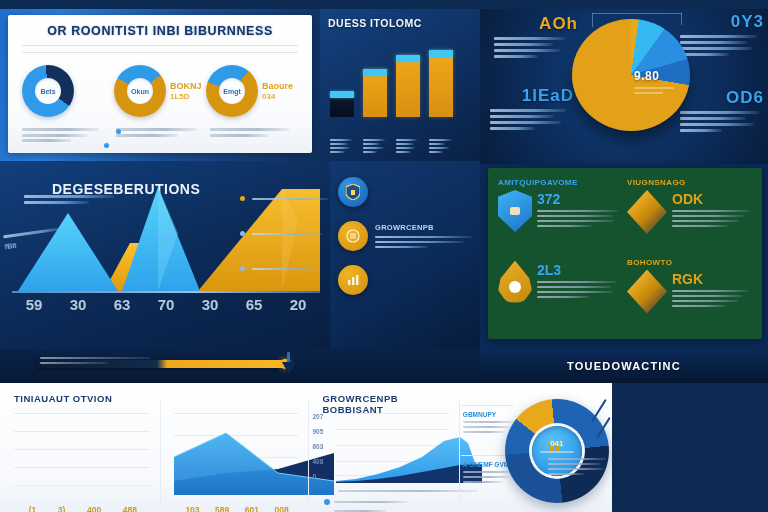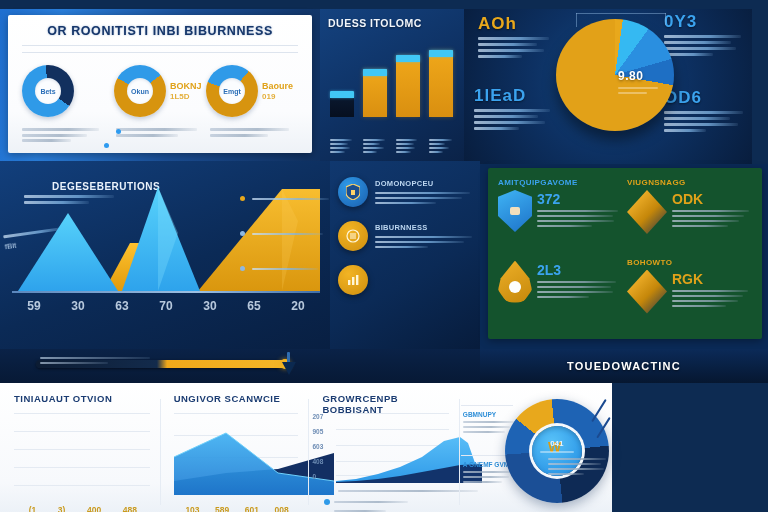--- a/index.html
+++ b/index.html
@@ -74,23 +74,24 @@
   .bar .cap { position:absolute; left:0; right:0; top:0; height:7px; background:#41c7f5;
               border-radius:1px 1px 0 0; box-shadow:0 0 3px rgba(70,200,245,.6); }
   .bar.dark { background: linear-gradient(180deg,#0b1a33,#060f1f); }
   .bar.gold { background: linear-gradient(180deg,#f0a81a,#d98f10); box-shadow:0 0 5px rgba(230,160,25,.28); }
   .bar-labels { position:absolute; left:10px; bottom:6px; width:140px; display:flex; gap:9px; }
   .bar-labels .bl { width:24px; }
   .bar-labels .tl { height:2px; margin-bottom:2px; }
 
   
   .panel-tr {
-    position:absolute; left:464px; top:0; width:288px; height:155px;
+    position:absolute; left:480px; top:0; width:288px; height:155px;
     background: radial-gradient(circle at 50% 45%, #14467f 0%, #0d3163 45%, #081d3d 100%);
     overflow:hidden;
+    text-align:right;
   }
   .pie-wrap { position:absolute; left:92px; top:8px; width:120px; height:130px; }
   .pie {
     position:absolute; left:0; top:2px; width:118px; height:112px; border-radius:50%;
     background: conic-gradient(from 0deg,
       #e8a81c 0deg 8deg,
       #35b9f2 8deg 36deg,
       #2a8fe0 36deg 74deg,
       #1e6fc4 74deg 100deg,
       #e2a118 100deg 360deg);
@@ -112,29 +113,29 @@
   .corner-lbl .big.blue { color:#3ba3ef; text-shadow:0 1px 2px rgba(0,0,0,.5); }
   .pie-connector { position:absolute; border-top:1px solid rgba(150,190,230,.45); }
 
   
   .panel-ml {
     position:absolute; left:0; top:152px; width:330px; height:188px;
     background: linear-gradient(160deg,#123congr 0%, #0c2e5e 100%);
     background: linear-gradient(160deg,#123f7c 0%, #0b2a56 55%, #081f42 100%);
     overflow:hidden;
   }
-  .ml-title { position:absolute; left:24px; top:20px; font-size:10px; font-weight:bold;
+  .ml-title { position:absolute; left:24px; top:20px; font-size:14px; font-weight:bold;
               color:#eaf2fb; letter-spacing:.5px; filter:blur(.3px);padding-left:28px; }
   .ml-sub { position:absolute; left:24px; top:34px; width:90px; }
   .ml-yaxis { position:absolute; left:4px; top:70px; width:62px; transform:rotate(-8deg); }
   .ml-axis { position:absolute; left:12px; right:10px; bottom:56px; height:2px;
              background: linear-gradient(90deg,#5b87bd,#9dc0e2 60%,#3f6ea8); }
   .ml-ticks { position:absolute; left:12px; right:10px; bottom:36px; display:flex;
               justify-content:space-around; }
-  .ml-ticks span { font-size:12px; color:#d6e5f5; filter:blur(.45px); font-weight:bold; opacity:.85; }
+  .ml-ticks span { font-size:15px; color:#d6e5f5; filter:blur(.45px); font-weight:bold; opacity:.85; }
   .peaks { position:absolute; left:12px; right:10px; bottom:58px; height:110px; }
   .ml-callouts { position:absolute; right:-6px; top:28px; width:96px; }
   .ml-callouts .co { margin-bottom:17px; }
   .ml-callouts .co .tl { height:2px; }
   .ml-dot { width:5px; height:5px; border-radius:50%; background:#e8a81c; display:inline-block;
             margin-right:3px; vertical-align:middle; }
 
   
   .panel-mm {
     position:absolute; left:330px; top:152px; width:150px; height:188px;
@@ -301,21 +302,21 @@
             <div class="v2">1L5D</div>
           </div>
         </div>
 
         <div class="donut-cell">
           <div class="donut" style="background: conic-gradient(from 0deg, #2f9ae8 0deg 40deg, #d7940f 40deg 290deg, #2f9ae8 290deg 360deg);">
             <div class="donut-ctr">Emgt</div>
           </div>
           <div class="donut-val">
             <div class="v1">Baoure</div>
-            <div class="v2">019</div>
+            <div class="v2">034</div>
           </div>
         </div>
       </div>
 
       <div class="legend-row">
         <div class="legend-cell">
           <span class="tl dk" style="width:88%"></span>
           <span class="tl dk" style="width:74%"></span>
           <span class="tl dk" style="width:56%"></span>
         </div>
@@ -488,37 +489,31 @@
 
   <div class="panel-mm">
 
     <div class="icon-item">
       <div class="icon-badge blue">
         <svg width="14" height="16" viewBox="0 0 14 16">
           <path d="M7 0 L14 3 V9 Q14 13 7 16 Q0 13 0 9 V3 Z" fill="#1d4f8e" stroke="#ffd469" stroke-width="1.2"></path>
           <path d="M5 6 h4 v5 h-4 z" fill="#ffd469"></path>
         </svg>
       </div>
-      <div class="txt">
-        <div class="hd">DOMONOPCEU</div>
-        <span class="tl lt" style="width:96%"></span>
-        <span class="tl lt" style="width:88%"></span>
-        <span class="tl lt" style="width:62%"></span>
-      </div>
     </div>
 
     <div class="icon-item">
       <div class="icon-badge gold">
         <svg width="14" height="14" viewBox="0 0 14 14">
           <circle cx="7" cy="7" r="6" fill="none" stroke="#fff6d8" stroke-width="1.2"></circle>
           <path d="M5 4 v6 M7 4 v6 M9 4 v6" stroke="#fff6d8" stroke-width="1.1"></path>
         </svg>
       </div>
       <div class="txt">
-        <div class="hd">BIBURNNESS</div>
+        <div class="hd">GROWRCENPB</div>
         <span class="tl lt" style="width:98%"></span>
         <span class="tl lt" style="width:90%"></span>
         <span class="tl lt" style="width:54%"></span>
       </div>
     </div>
 
     <div class="icon-item">
       <div class="icon-badge gold">
         <svg width="14" height="14" viewBox="0 0 14 14">
           <rect x="2" y="7" width="2.4" height="5" fill="#fff6d8"></rect>
@@ -642,21 +637,20 @@
       <div class="bticks">
         <span>(1</span>
         <span>3)</span>
         <span>400</span>
         <span>488</span>
       </div>
     </div>
 
     <div class="bsec b2">
       <div class="bsec-divider"></div>
-      <div class="bsec-title">UNGIVOR SCANWCIE</div>
       <div class="grid-lines">
         <i style="top:0"></i>
           <i style="top:22px"></i>
           <i style="top:44px"></i>
           <i style="top:66px"></i>
       </div>
       <svg style="position:absolute;left:14px;right:10px;bottom:26px;width:160px;height:64px" viewBox="0 0 160 64" preserveAspectRatio="none">
         <defs>
           <linearGradient id="ar2" x1="0" y1="0" x2="0" y2="1">
             <stop offset="0%" stop-color="#3fb0f2"></stop>

